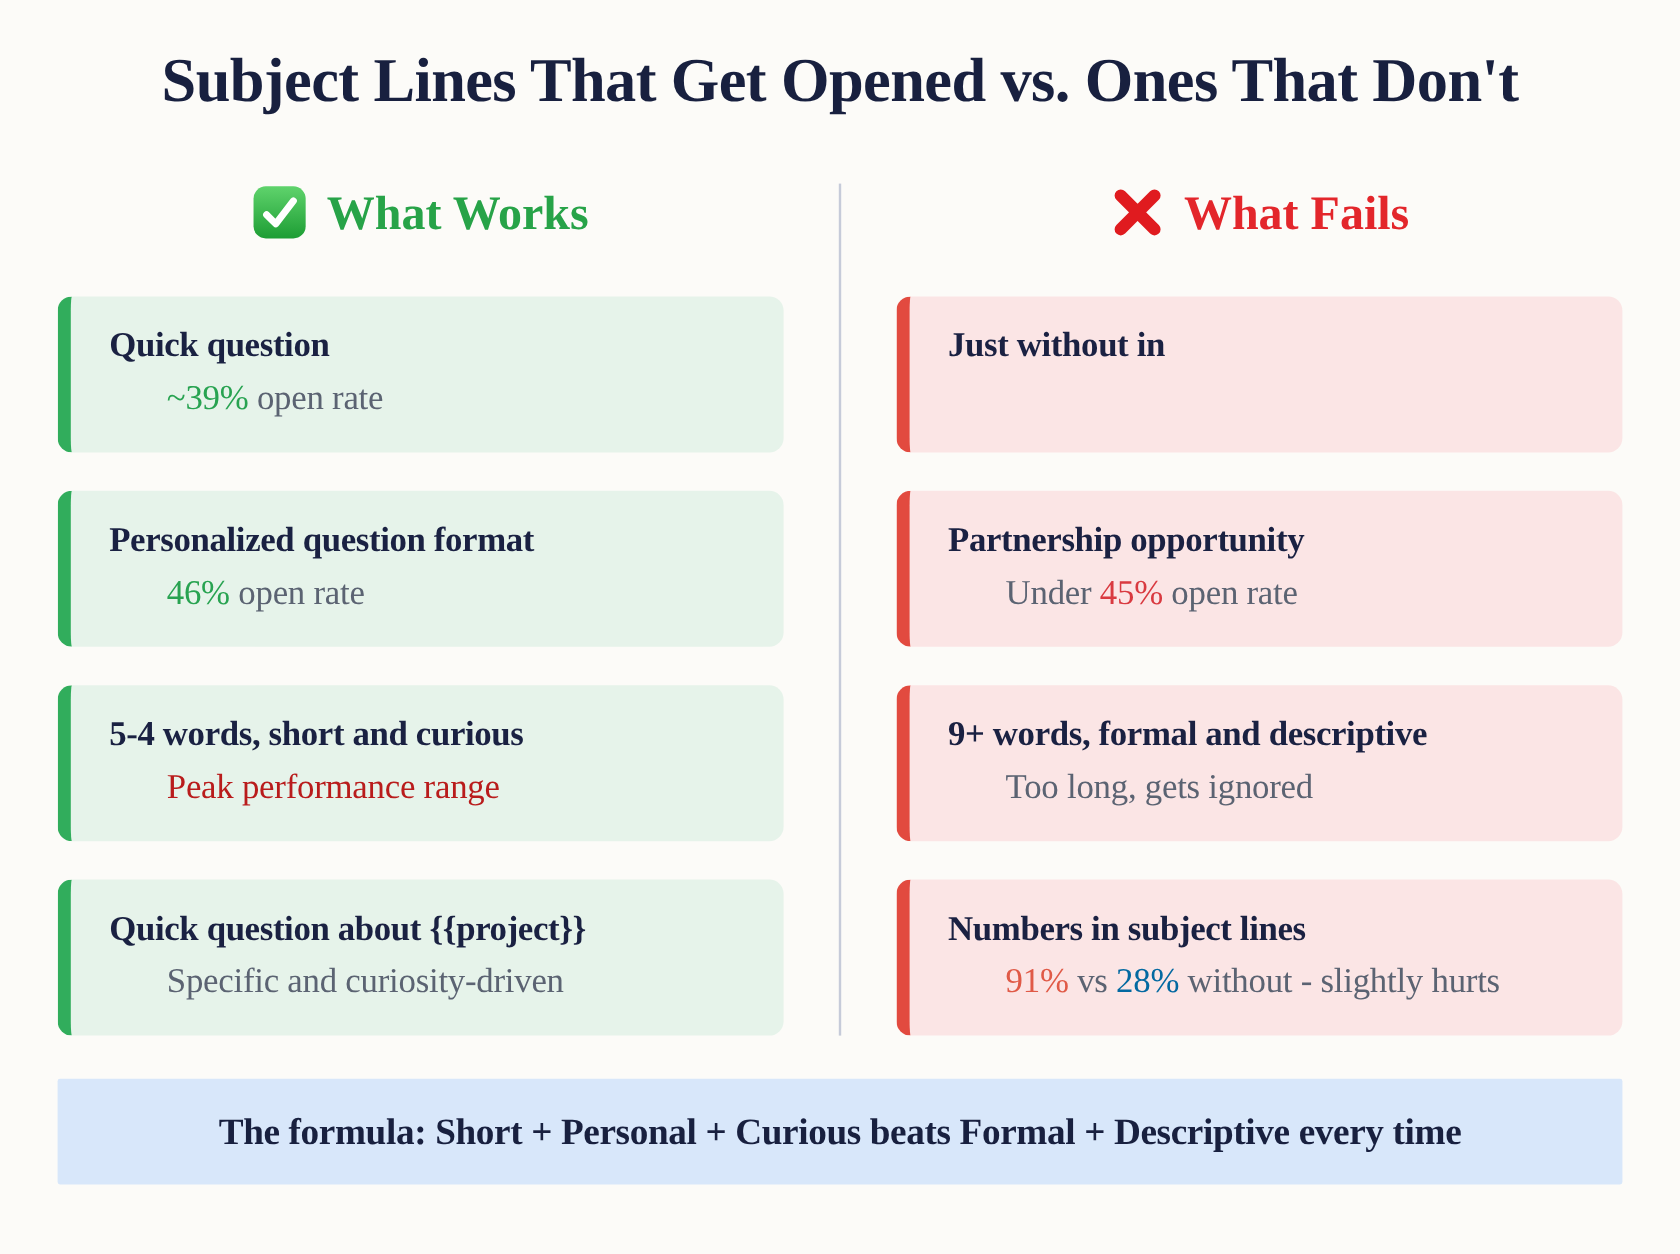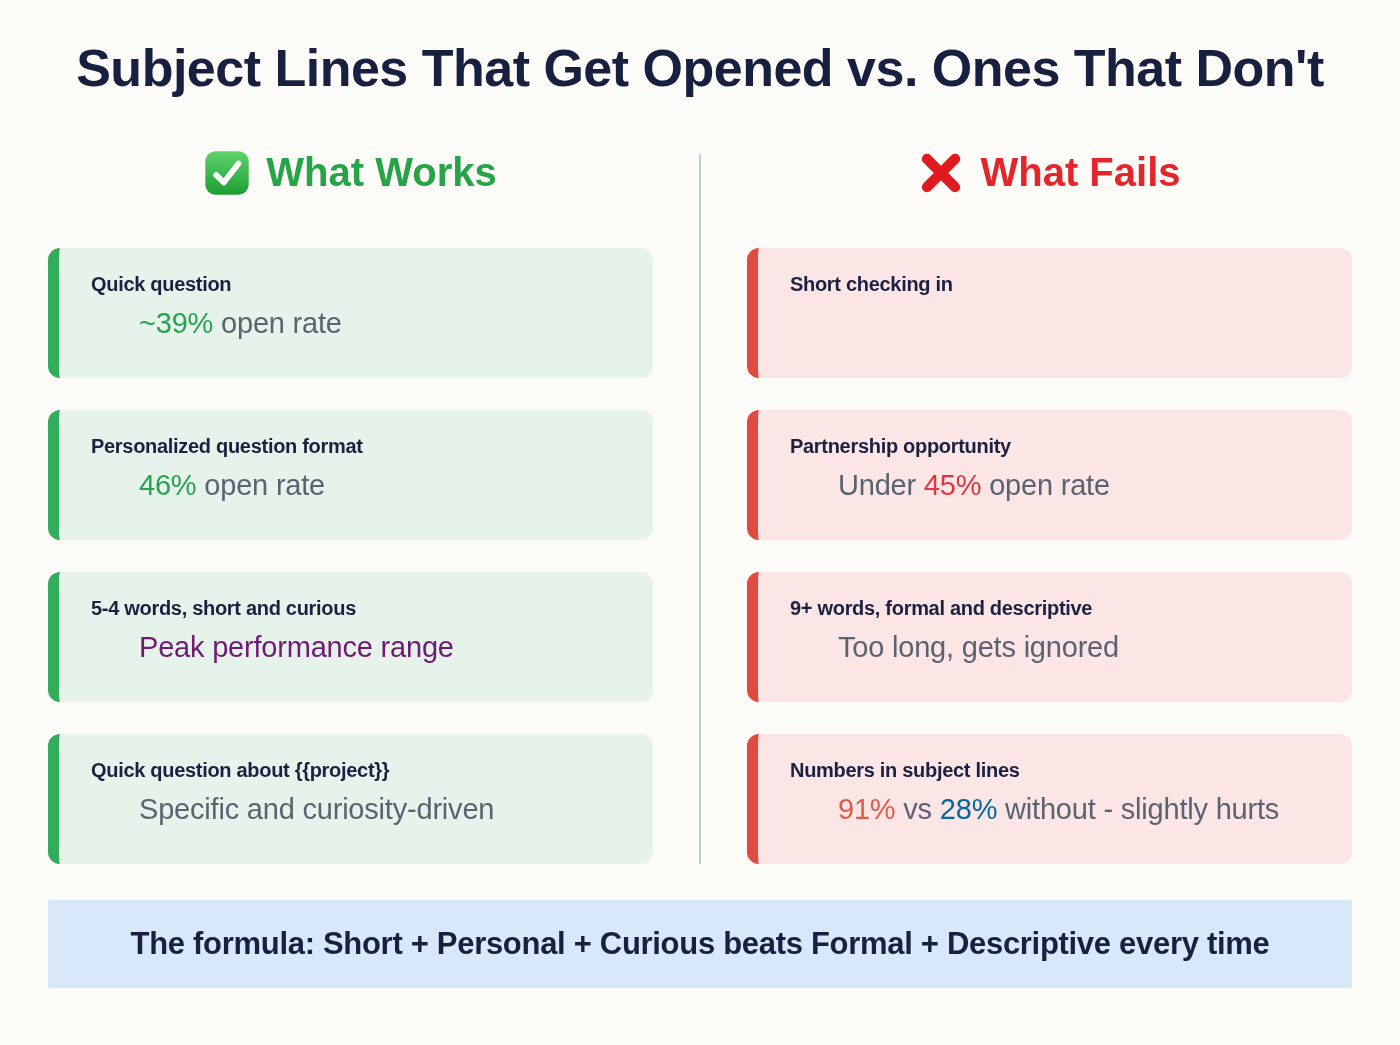--- a/index.html
+++ b/index.html
@@ -3,37 +3,38 @@
 <meta charset="utf-8">
 <style>
   * { margin: 0; padding: 0; box-sizing: border-box; }
   html, body { width: 1400px; height: 1045px; }
   body {
     background: #fcfbf8;
     font-family: "Liberation Sans", "DejaVu Sans", sans-serif;
     color: #1a2142;
     overflow: hidden;
   }
-  .page { width: 1400px; height: 790px; padding: 38px 48px 0 48px; }
+  .page { width: 1400px; height: 790px; padding: 38px 48px 0 48px; font-family: Liberation Serif, serif; }
 
   .page-title {
     text-align: center;
     font-size: 52px;
     font-weight: 700;
     letter-spacing: -0.5px;
     color: #18203f;
     margin-bottom: 52px;
   }
 
   .columns { display: flex; align-items: stretch; }
   .col { flex: 1 1 0; min-width: 0; }
   .v-divider { width: 2px; background: #c6cbd9; margin: 4px 46px 0 46px; }
 
   .col-header {
     display: flex;
+    align-items: center;
     justify-content: center;
     gap: 16px;
     font-size: 40px;
     font-weight: 700;
     margin-bottom: 42px;
     height: 56px;
   }
   .col-header.works { color: #27a348; }
   .col-header.fails { color: #e3262b; }
   .hdr-icon { width: 46px; height: 46px; flex: 0 0 auto; }
@@ -47,21 +48,21 @@
   .card:last-child { margin-bottom: 0; }
   .card.green {
     background: #e6f3ea;
     border-left: 11px solid #31ad5c;
   }
   .card.red {
     background: #fbe5e5;
     border-left: 11px solid #e24a3f;
   }
   .card-title {
-    font-size: 20px;
+    font-size: 29px;
     font-weight: 700;
     color: #1a2142;
     margin-bottom: 11px;
     letter-spacing: -0.3px;
   }
   .card-sub {
     font-size: 29px;
     font-weight: 400;
     color: #5b6372;
     letter-spacing: -0.2px;
@@ -109,41 +110,41 @@
         <div class="card-sub"><span style="color: rgb(40, 163, 81);">~39%</span><span style="color: rgb(91, 99, 114);"> open rate</span></div>
       </div>
 
       <div class="card green">
         <div class="card-title">Personalized question format</div>
         <div class="card-sub"><span style="color: rgb(40, 163, 81);">46%</span><span style="color: rgb(91, 99, 114);"> open rate</span></div>
       </div>
 
       <div class="card green">
         <div class="card-title">5-4 words, short and curious</div>
-        <div class="card-sub"><span style="color: #701a75;">Peak performance range</span></div>
+        <div class="card-sub"><span style="color: #b91c1c;">Peak performance range</span></div>
       </div>
 
       <div class="card green">
         <div class="card-title">Quick question about {{project}}</div>
         <div class="card-sub"><span style="color: rgb(91, 99, 114);">Specific and curiosity-driven</span></div>
       </div>
     </div>
 
     <div class="v-divider"></div>
 
     <div class="col">
       <div class="col-header fails">
         <svg class="hdr-icon" viewBox="0 0 36 36" aria-hidden="true">
           <path d="M7 7 L29 29 M29 7 L7 29" fill="none" stroke="#e01b1f" stroke-width="8" stroke-linecap="round"></path>
         </svg>
         <span>What Fails</span>
       </div>
 
       <div class="card red">
-        <div class="card-title">Short checking in</div>
+        <div class="card-title">Just without in</div>
       </div>
 
       <div class="card red">
         <div class="card-title">Partnership opportunity</div>
         <div class="card-sub"><span style="color: rgb(91, 99, 114);">Under </span><span style="color: rgb(217, 58, 64);">45%</span><span style="color: rgb(91, 99, 114);"> open rate</span></div>
       </div>
 
       <div class="card red">
         <div class="card-title">9+ words, formal and descriptive</div>
         <div class="card-sub"><span style="color: rgb(91, 99, 114);">Too long, gets ignored</span></div>

